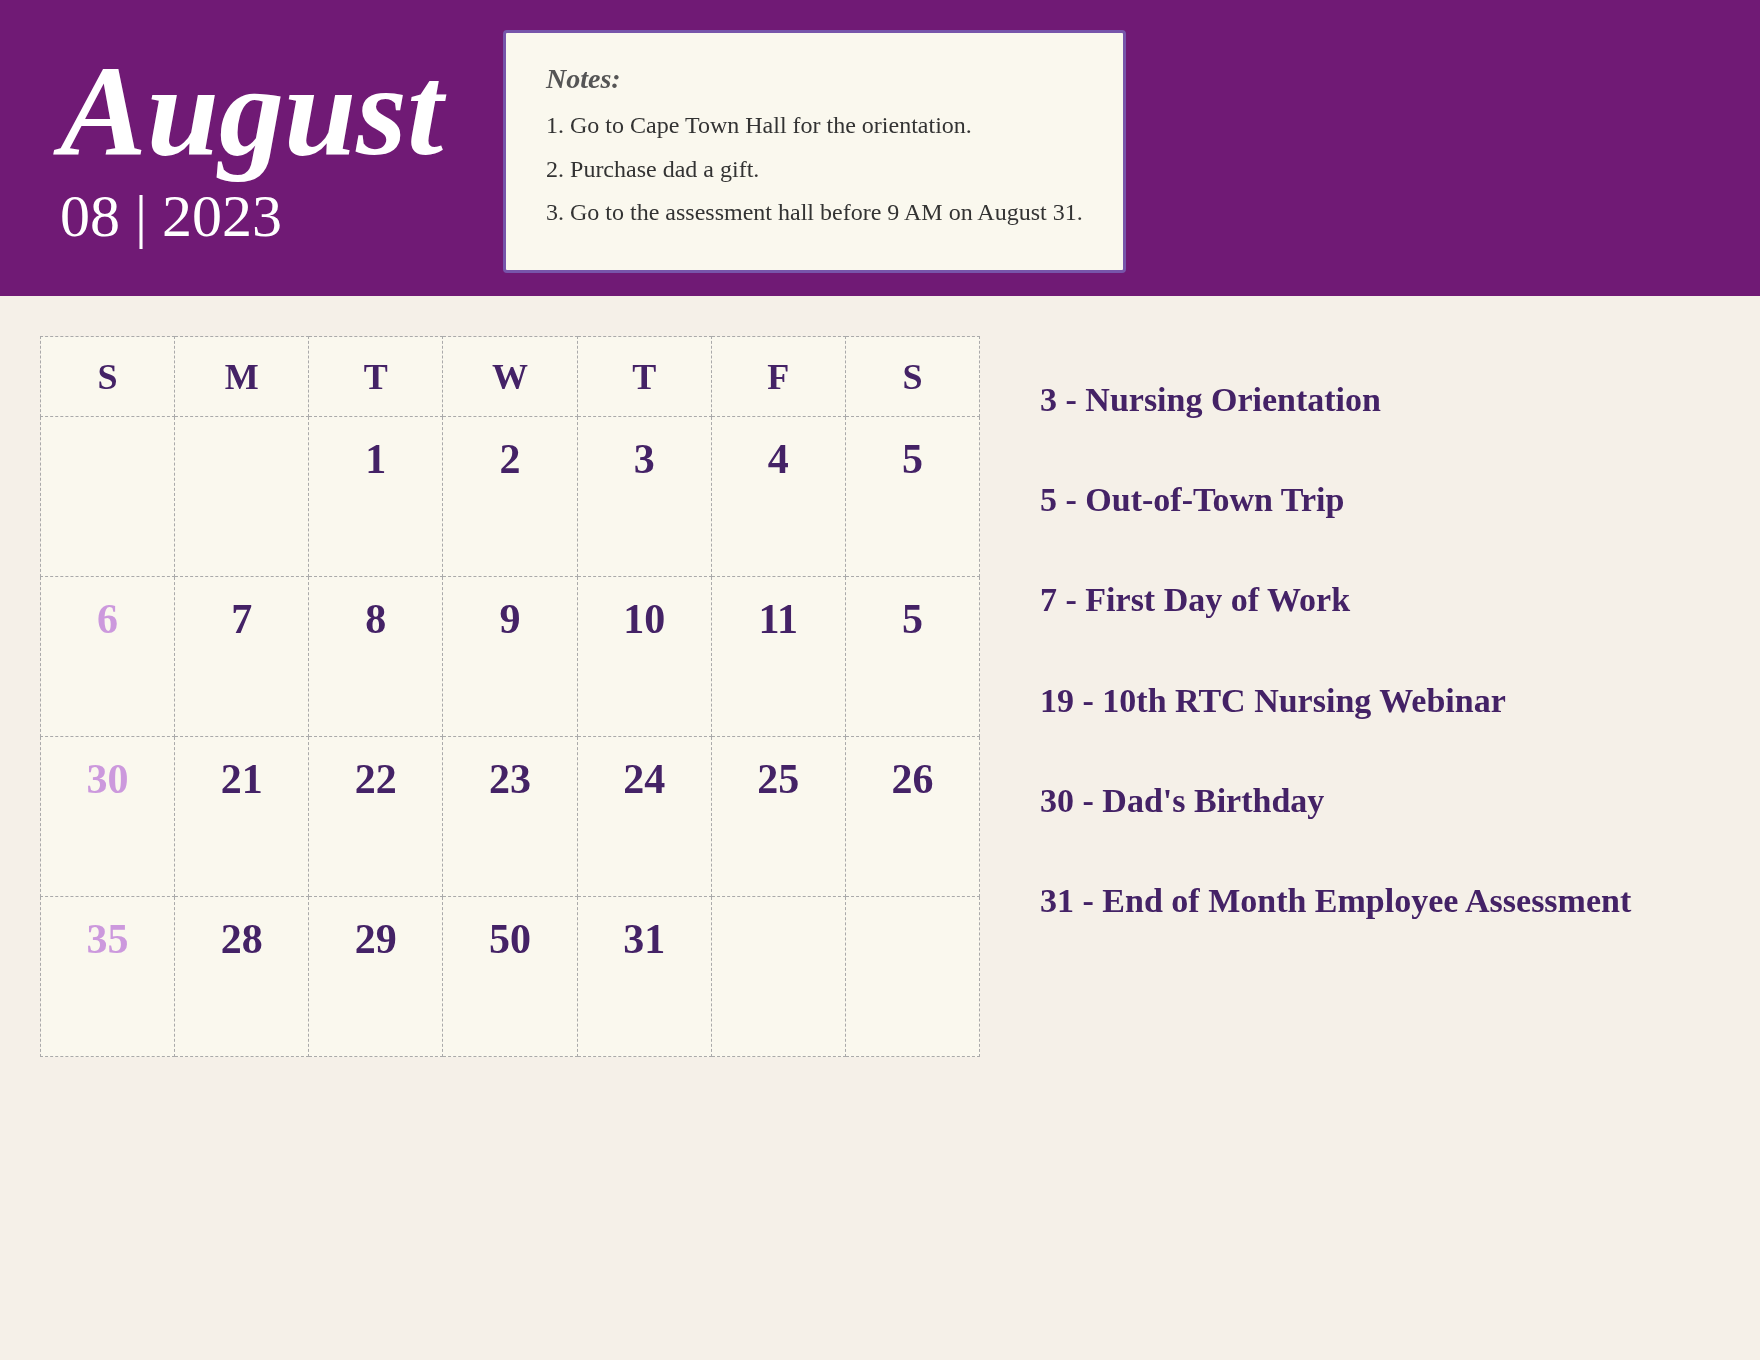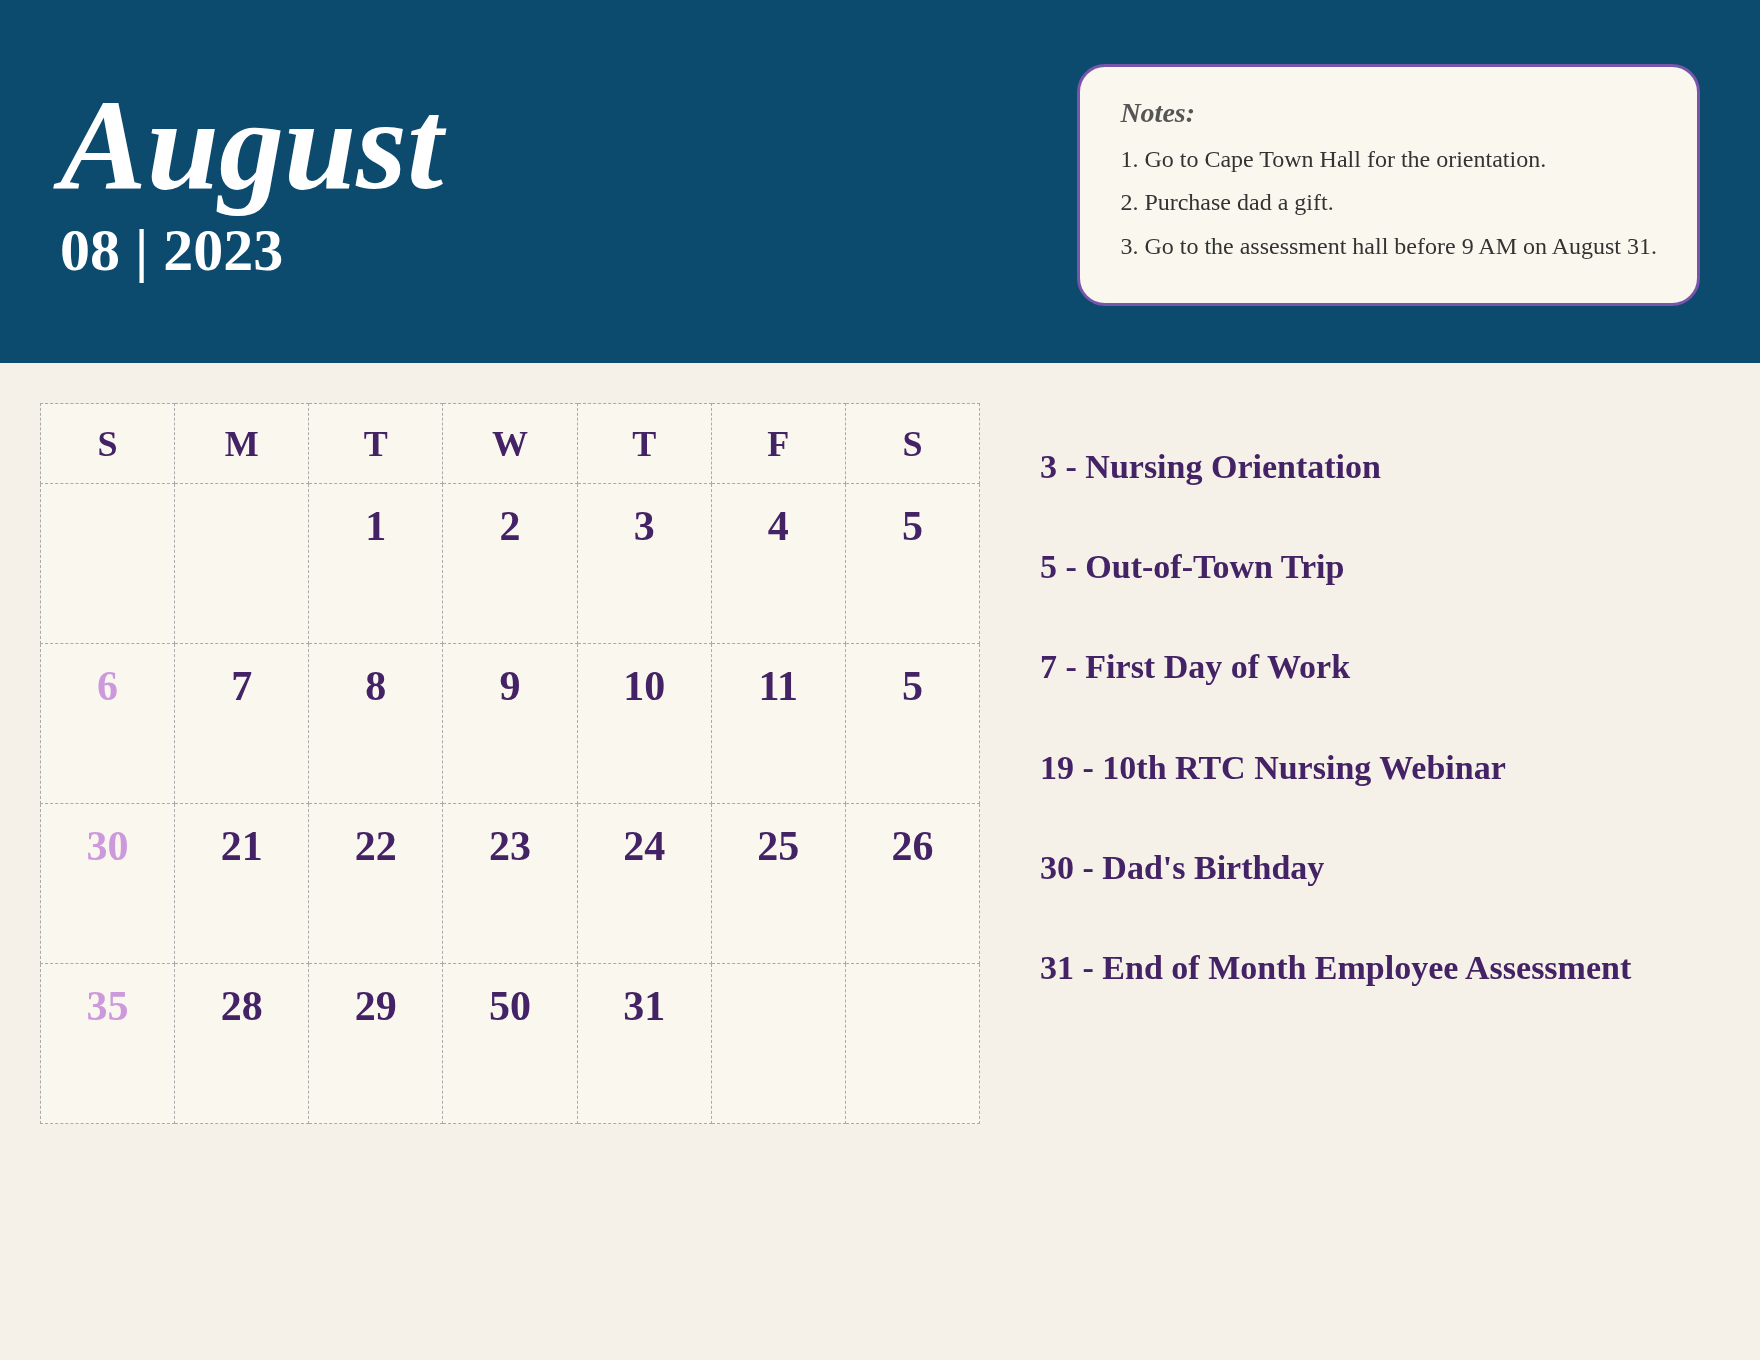--- a/index.html
+++ b/index.html
@@ -6,56 +6,55 @@
     body {
       width: 1760px;
       height: 1360px;
       background: #f5f0e8;
       font-family: Georgia, 'Times New Roman', serif;
       overflow: hidden;
     }
 
     
     .header {
-      background: #0c4a6e;
+      background: #701a75;
       width: 100%;
-      height: 363px;
+      height: 296px;
       display: flex;
       align-items: center;
       padding: 40px 60px;
       gap: 60px;
-      justify-content: space-between;
     }
 
     .header-title {
       color: white;
       flex-shrink: 0;
     }
 
     .header-title .month {
       font-size: 130px;
       font-weight: 900;
       font-style: italic;
       line-height: 1;
       font-family: Georgia, serif;
     }
 
     .header-title .date-sub {
       font-size: 60px;
-      font-weight: 700;
+      font-weight: 400;
       font-style: normal;
       color: white;
       margin-top: 7px;
     }
 
     
     .notes-box {
       background: #faf8ee;
       border: 3px solid #7755aa;
-      border-radius: 28px;
+      border-radius: 4px;
       padding: 30px 40px;
       min-width: 560px;
       max-width: 680px;
       margin-top: 7px;
     }
 
     .notes-label {
       font-size: 28px;
       font-style: italic;
       color: #555;

